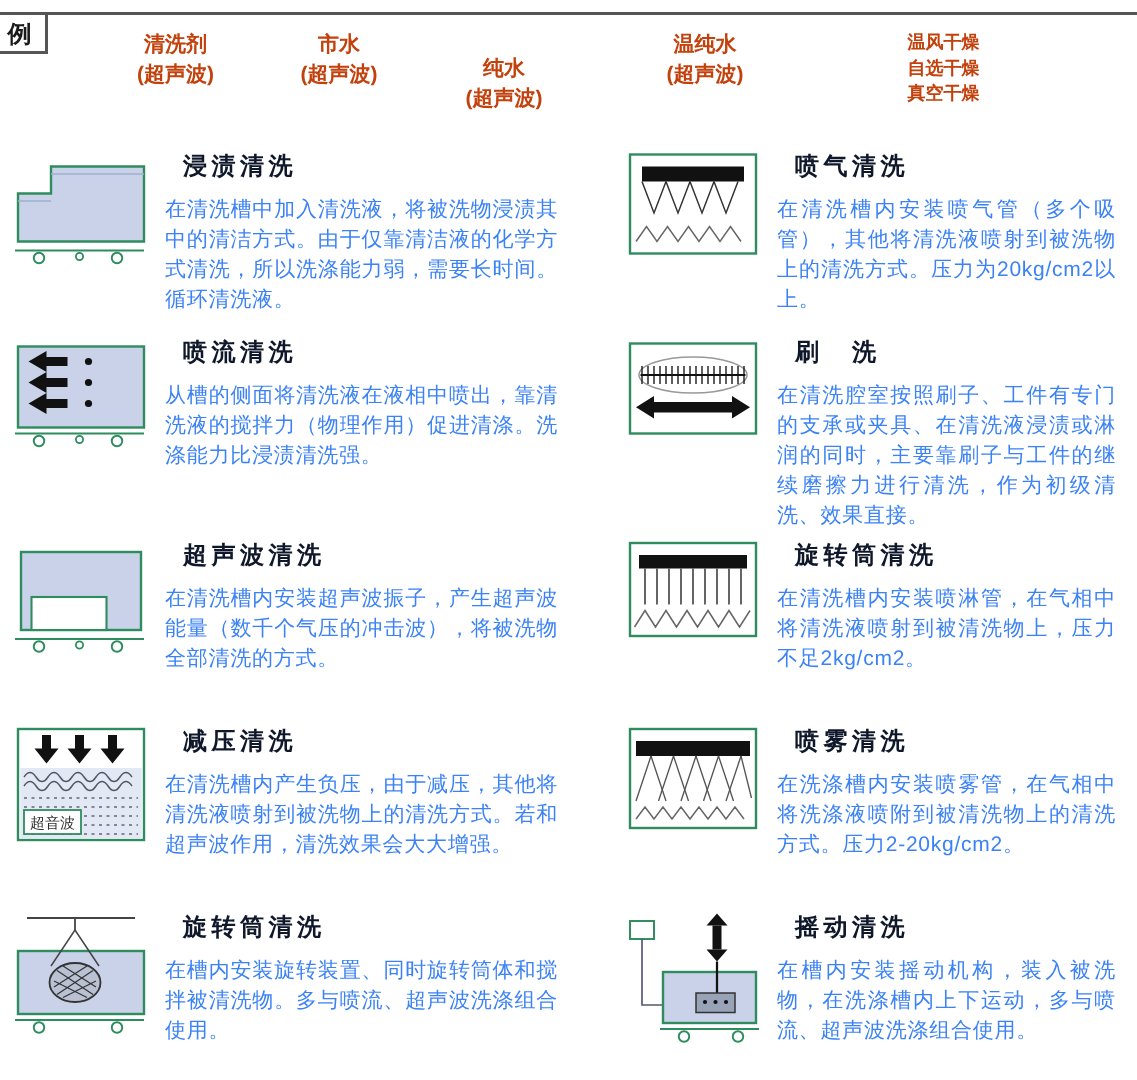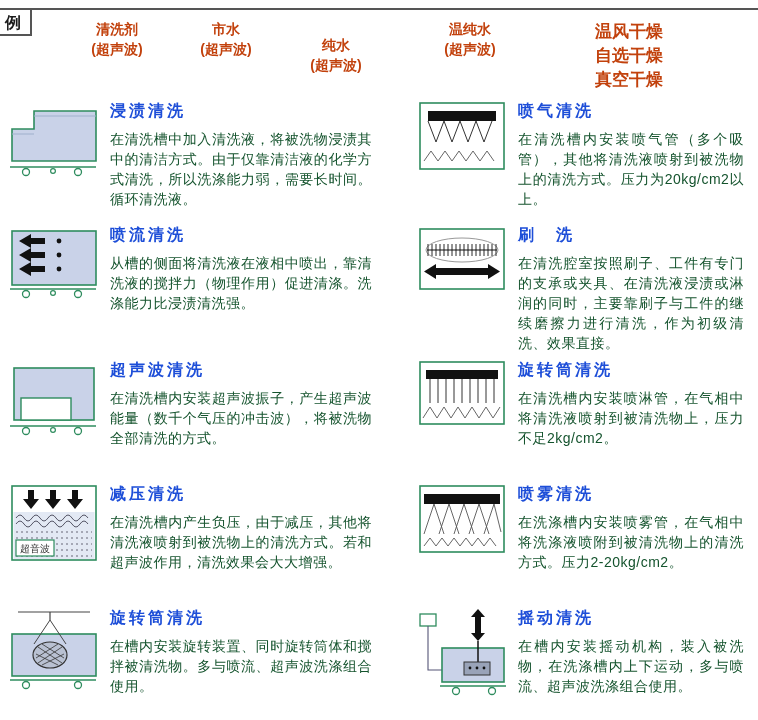--- a/index.html
+++ b/index.html
@@ -15,38 +15,38 @@
     border-right:2px solid #555;border-bottom:2px solid #555;
     font-size:16px;font-weight:bold;padding:3px 0 0 5px;
   }
   .header-cols{display:flex;margin-left:26px;padding-top:10px;}
   .hcol{text-align:center;font-weight:bold;font-size:14px;line-height:1.4;color:#c2410c;}
   .hcol .sub{font-size:14px;}
   .hcol-1{width:118px;}
   .hcol-2{width:100px;}
   .hcol-3{width:120px;margin-top:16px;}
   .hcol-4{width:148px;}
-  .hcol-5{width:170px;font-size:17px;}
+  .hcol-5{width:170px;font-size:12px;}
   .grid{
     display:grid;grid-template-columns:408px 336px;
     grid-auto-rows:minmax(124px,auto);
     padding:2px 0 0 6px;
   }
   .item{display:flex;padding-top:5px;box-sizing:border-box;}
   .item:nth-child(odd) .text{padding-right:42px;}
   .item:nth-child(even) .text{padding-right:6px;}
   .icon-box{flex:0 0 104px;}
   .text{flex:1;}
   .title{
-    color:#1d4ed8;font-size:16px;font-weight:bold;
-    letter-spacing:3px;margin:2px 0 8px 0;
+    color:#0f172a;font-size:16px;font-weight:bold;
+    letter-spacing:3px;margin:2px 0 8px 12px;
   }
   .desc{
     font-size:14px;line-height:1.42;letter-spacing:0.5px;
-    margin:0;color:#14532d;text-align:justify;
+    margin:0;color:#3b82f6;text-align:justify;
   }
 </style>
 </head>
 <body>
 
 <div class="page">
   <div class="top-line"></div>
 
   <div class="header">
     <div class="example-box">

